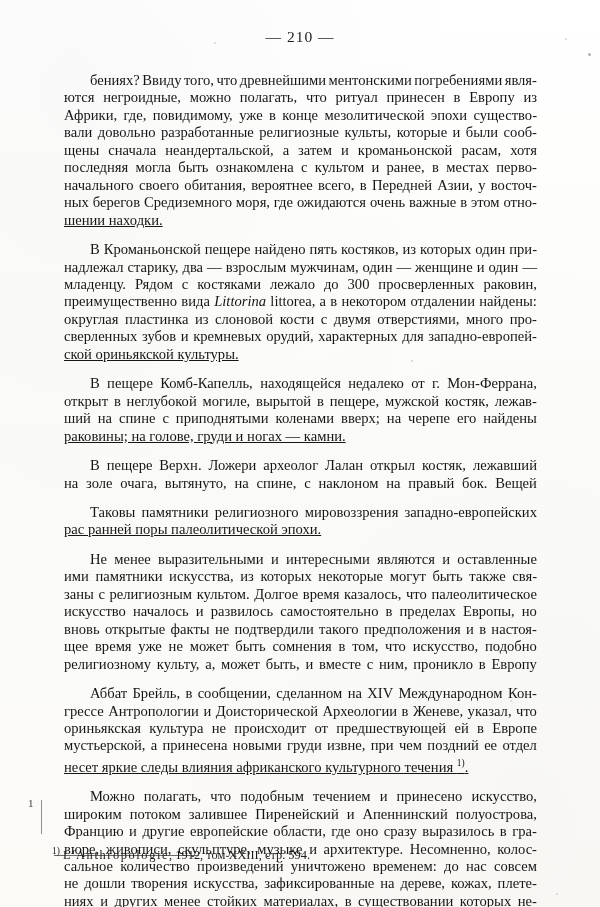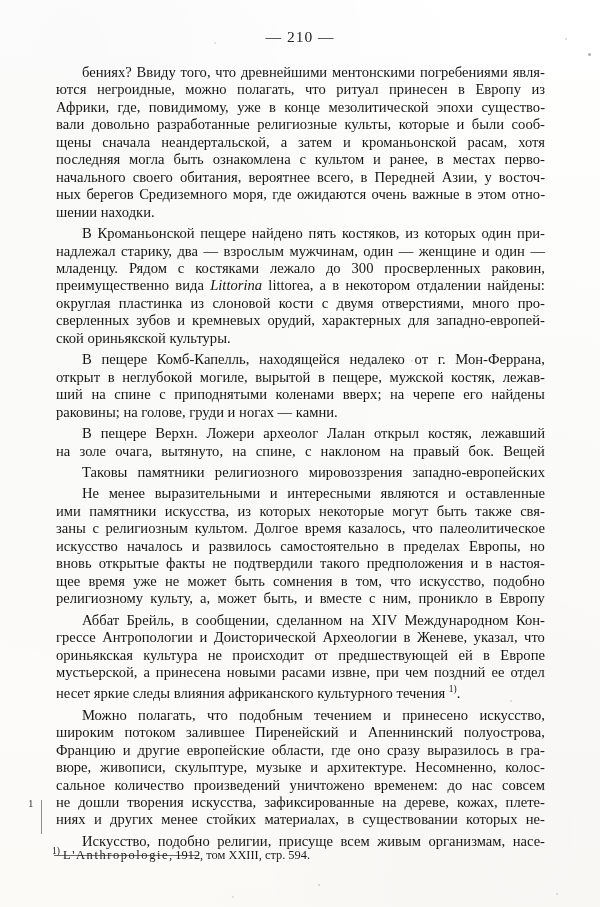--- a/index.html
+++ b/index.html
@@ -51,21 +51,21 @@
   }
 
   .textblock {
     position: absolute;
     left: 52px;
     top: 60px;
     width: 497px;
   }
 
   .para {
-    margin: 4px;
+    margin: 12px;
     font-size: 14.6px;
     line-height: 17.45px;
     color: #161616;
     text-align: justify;
     text-indent: 0;
     white-space: normal;
   }
 
   .ln {
     display: block;
@@ -75,20 +75,21 @@
   
   .ln.just {
     display: flex;
     justify-content: space-between;
     white-space: pre;
   }
   .ln.just > span { white-space: pre; }
   .ln.last {
     display: block;
     white-space: pre;
+    text-decoration: underline;
   }
   .indent { display: inline-block; width: 26px; }
 
   .ital { }
 
   .sup {
     font-size: 9.5px;
     vertical-align: super;
   }
 
@@ -177,35 +178,36 @@
         <span class="ln just"><span>открыт</span><span>в</span><span>неглубокой</span><span>могиле,</span><span>вырытой</span><span>в</span><span>пещере,</span><span>мужской</span><span>костяк,</span><span>лежав-</span></span>
         <span class="ln just"><span>ший</span><span>на</span><span>спине</span><span>с</span><span>приподнятыми</span><span>коленами</span><span>вверх;</span><span>на</span><span>черепе</span><span>его</span><span>найдены</span></span>
         <span class="ln last">раковины; на голове, груди и ногах — камни.</span>
       </p>
       <p class="para">
         <span class="ln just"><span><span class="indent"></span>В</span><span>пещере</span><span>Верхн.</span><span>Ложери</span><span>археолог</span><span>Лалан</span><span>открыл</span><span>костяк,</span><span>лежавший</span></span>
         <span class="ln just"><span>на</span><span>золе</span><span>очага,</span><span>вытянуто,</span><span>на</span><span>спине,</span><span>с</span><span>наклоном</span><span>на</span><span>правый</span><span>бок.</span><span>Вещей</span></span>
       </p>
       <p class="para">
         <span class="ln just"><span><span class="indent"></span>Таковы</span><span>памятники</span><span>религиозного</span><span>мировоззрения</span><span>западно-европейских</span></span>
+        <span class="ln last">рас ранней поры палеолитической эпохи.</span>
       </p>
       <p class="para">
         <span class="ln just"><span><span class="indent"></span>Не</span><span>менее</span><span>выразительными</span><span>и</span><span>интересными</span><span>являются</span><span>и</span><span>оставленные</span></span>
         <span class="ln just"><span>ими</span><span>памятники</span><span>искусства,</span><span>из</span><span>которых</span><span>некоторые</span><span>могут</span><span>быть</span><span>также</span><span>свя-</span></span>
         <span class="ln just"><span>заны</span><span>с</span><span>религиозным</span><span>культом.</span><span>Долгое</span><span>время</span><span>казалось,</span><span>что</span><span>палеолитическое</span></span>
         <span class="ln just"><span>искусство</span><span>началось</span><span>и</span><span>развилось</span><span>самостоятельно</span><span>в</span><span>пределах</span><span>Европы,</span><span>но</span></span>
         <span class="ln just"><span>вновь</span><span>открытые</span><span>факты</span><span>не</span><span>подтвердили</span><span>такого</span><span>предположения</span><span>и</span><span>в</span><span>настоя-</span></span>
         <span class="ln just"><span>щее</span><span>время</span><span>уже</span><span>не</span><span>может</span><span>быть</span><span>сомнения</span><span>в</span><span>том,</span><span>что</span><span>искусство,</span><span>подобно</span></span>
         <span class="ln just"><span>религиозному</span><span>культу,</span><span>а,</span><span>может</span><span>быть,</span><span>и</span><span>вместе</span><span>с</span><span>ним,</span><span>проникло</span><span>в</span><span>Европу</span></span>
       </p>
       <p class="para">
         <span class="ln just"><span><span class="indent"></span>Аббат</span><span>Брейль,</span><span>в</span><span>сообщении,</span><span>сделанном</span><span>на</span><span>XIV</span><span>Международном</span><span>Кон-</span></span>
         <span class="ln just"><span>грессе</span><span>Антропологии</span><span>и</span><span>Доисторической</span><span>Археологии</span><span>в</span><span>Женеве,</span><span>указал,</span><span>что</span></span>
         <span class="ln just"><span>ориньякская</span><span>культура</span><span>не</span><span>происходит</span><span>от</span><span>предшествующей</span><span>ей</span><span>в</span><span>Европе</span></span>
-        <span class="ln just"><span>мустьерской,</span><span>а</span><span>принесена</span><span>новыми</span><span>расами</span><span>извне,</span><span>при</span><span>чем</span><span>поздний</span><span>ее</span><span>отдел</span></span>
+        <span class="ln just"><span>мустьерской,</span><span>а</span><span>принесена</span><span>новыми</span><span>груди</span><span>извне,</span><span>при</span><span>чем</span><span>поздний</span><span>ее</span><span>отдел</span></span>
         <span class="ln last">несет яркие следы влияния африканского культурного течения <span class="sup">1)</span>.</span>
       </p>
       <p class="para">
         <span class="ln just"><span><span class="indent"></span>Можно</span><span>полагать,</span><span>что</span><span>подобным</span><span>течением</span><span>и</span><span>принесено</span><span>искусство,</span></span>
         <span class="ln just"><span>широким</span><span>потоком</span><span>залившее</span><span>Пиренейский</span><span>и</span><span>Апеннинский</span><span>полуострова,</span></span>
         <span class="ln just"><span>Францию</span><span>и</span><span>другие</span><span>европейские</span><span>области,</span><span>где</span><span>оно</span><span>сразу</span><span>выразилось</span><span>в</span><span>гра-</span></span>
         <span class="ln just"><span>вюре,</span><span>живописи,</span><span>скульптуре,</span><span>музыке</span><span>и</span><span>архитектуре.</span><span>Несомненно,</span><span>колос-</span></span>
         <span class="ln just"><span>сальное</span><span>количество</span><span>произведений</span><span>уничтожено</span><span>временем:</span><span>до</span><span>нас</span><span>совсем</span></span>
         <span class="ln just"><span>не</span><span>дошли</span><span>творения</span><span>искусства,</span><span>зафиксированные</span><span>на</span><span>дереве,</span><span>кожах,</span><span>плете-</span></span>
         <span class="ln just"><span>ниях</span><span>и</span><span>других</span><span>менее</span><span>стойких</span><span>материалах,</span><span>в</span><span>существовании</span><span>которых</span><span>не-</span></span>

